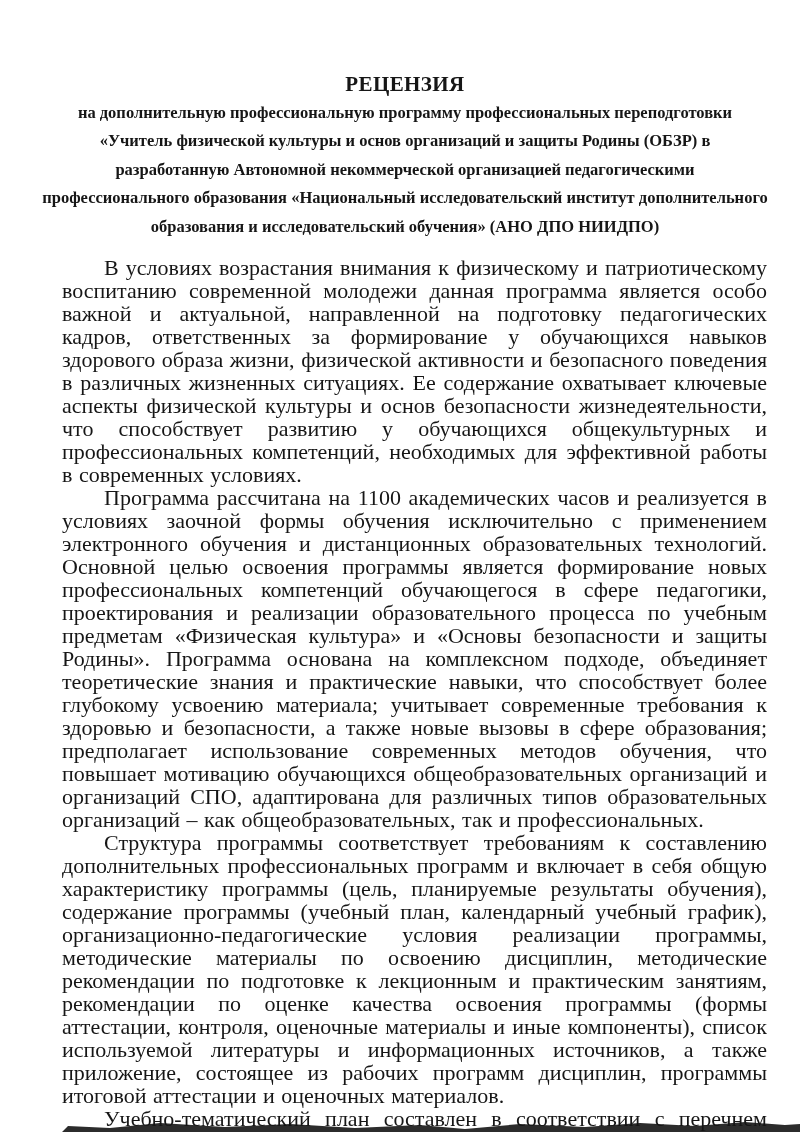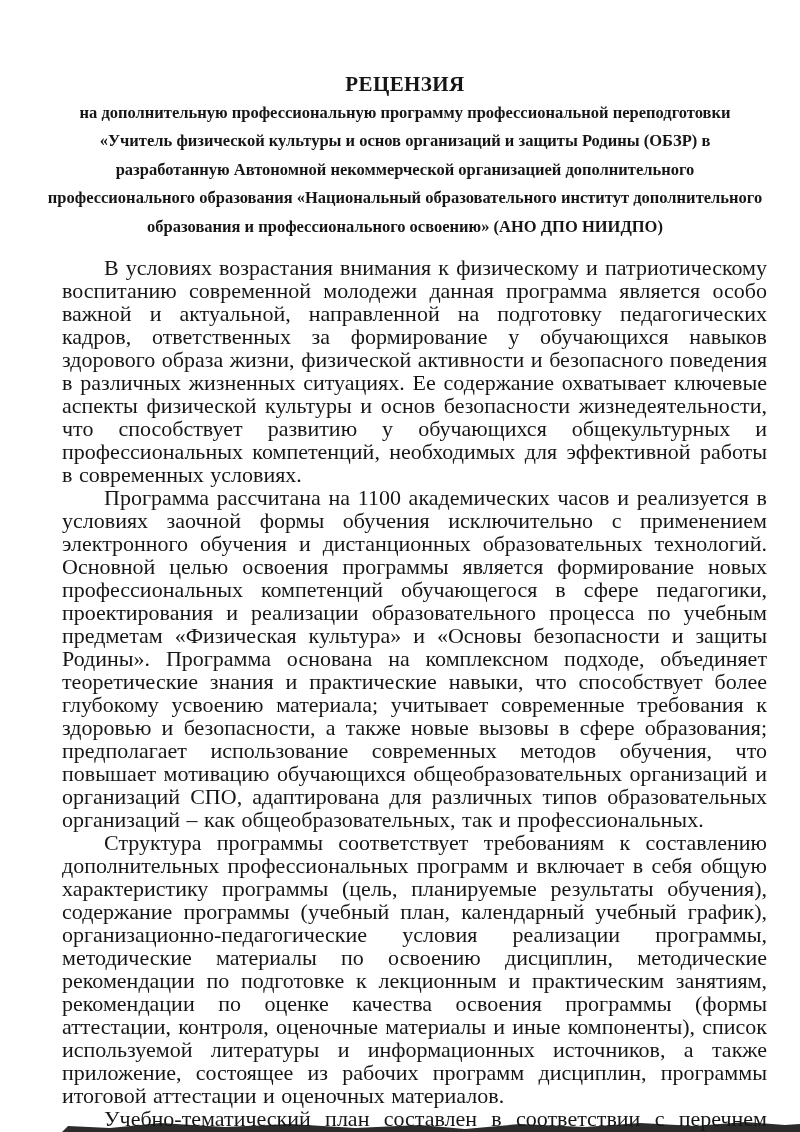--- a/index.html
+++ b/index.html
@@ -54,25 +54,25 @@
     display: block;
   }
 </style>
 </head>
 <body>
 
 <div class="page">
 
   <div class="header">
     <div class="title">РЕЦЕНЗИЯ</div>
-    <div class="hline">на дополнительную профессиональную программу профессиональной переподготовки</div>
+    <div class="hline">на дополнительную профессиональную программу профессиональных переподготовки</div>
     <div class="hline">«Учитель физической культуры и основ организаций и защиты Родины (ОБЗР) в</div>
-    <div class="hline">разработанную Автономной некоммерческой организацией дополнительного</div>
-    <div class="hline">профессионального образования «Национальный образовательного институт дополнительного</div>
-    <div class="hline">образования и профессионального освоению» (АНО ДПО НИИДПО)</div>
+    <div class="hline">разработанную Автономной некоммерческой организацией педагогическими</div>
+    <div class="hline">профессионального образования «Национальный исследовательский институт дополнительного</div>
+    <div class="hline">образования и исследовательский обучения» (АНО ДПО НИИДПО)</div>
   </div>
 
   <div class="body">
     <p>В условиях возрастания внимания к физическому и патриотическому воспитанию современной молодежи данная программа является особо важной и актуальной, направленной на подготовку педагогических кадров, ответственных за формирование у обучающихся навыков здорового образа жизни, физической активности и безопасного поведения в различных жизненных ситуациях. Ее содержание охватывает ключевые аспекты физической культуры и основ безопасности жизнедеятельности, что способствует развитию у обучающихся общекультурных и профессиональных компетенций, необходимых для эффективной работы в современных условиях.</p>
     <p>Программа рассчитана на 1100 академических часов и реализуется в условиях заочной формы обучения исключительно с применением электронного обучения и дистанционных образовательных технологий. Основной целью освоения программы является формирование новых профессиональных компетенций обучающегося в сфере педагогики, проектирования и реализации образовательного процесса по учебным предметам «Физическая культура» и «Основы безопасности и защиты Родины». Программа основана на комплексном подходе, объединяет теоретические знания и практические навыки, что способствует более глубокому усвоению материала; учитывает современные требования к здоровью и безопасности, а также новые вызовы в сфере образования; предполагает использование современных методов обучения, что повышает мотивацию обучающихся общеобразовательных организаций и организаций СПО, адаптирована для различных типов образовательных организаций – как общеобразовательных, так и профессиональных.</p>
     <p>Структура программы соответствует требованиям к составлению дополнительных профессиональных программ и включает в себя общую характеристику программы (цель, планируемые результаты обучения), содержание программы (учебный план, календарный учебный график), организационно-педагогические условия реализации программы, методические материалы по освоению дисциплин, методические рекомендации по подготовке к лекционным и практическим занятиям, рекомендации по оценке качества освоения программы (формы аттестации, контроля, оценочные материалы и иные компоненты), список используемой литературы и информационных источников, а также приложение, состоящее из рабочих программ дисциплин, программы итоговой аттестации и оценочных материалов.</p>
     <p>Учебно-тематический план составлен в соответствии с перечнем указанных в программе компетенций, овладение которыми необходимо для реализации профессиональной деятельности учителя начальных классов. В учебно-тематическом плане представлены как общепрофессиональные, так и специальные дисциплины. Содержание профессиональной подготовки позволяет обучающимся в кратчайшие сроки успешно овладеть как педагогическими основами работы учителя (преподавателя) физической культуры и основ безопасности и защиты Родины, так и сущностью преподаваемых дисциплин, а также теорией и практикой преподавания в области профессиональной деятельности преподавателя-организатора ОБЗР. Особо следует отметить наличие в учебном плане дисциплин, раскрывающих организацию и руководство научно-исследовательской и проектной деятельностью обучающихся при изучении предметов «Физическая культура» и «ОБЗР», а также основ применения нейросетей в работе педагога.</p>
   </div>
 
   <svg class="scan-edge" viewBox="0 0 800 16" preserveAspectRatio="none" xmlns="http://www.w3.org/2000/svg">

